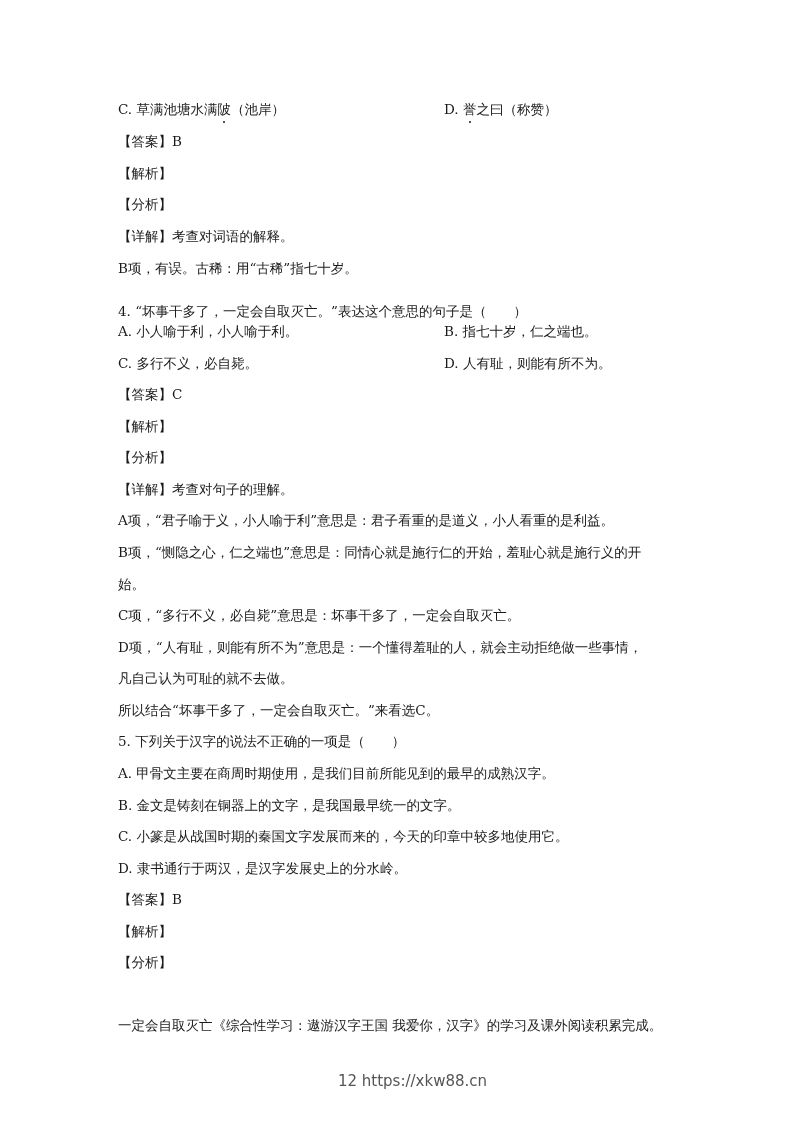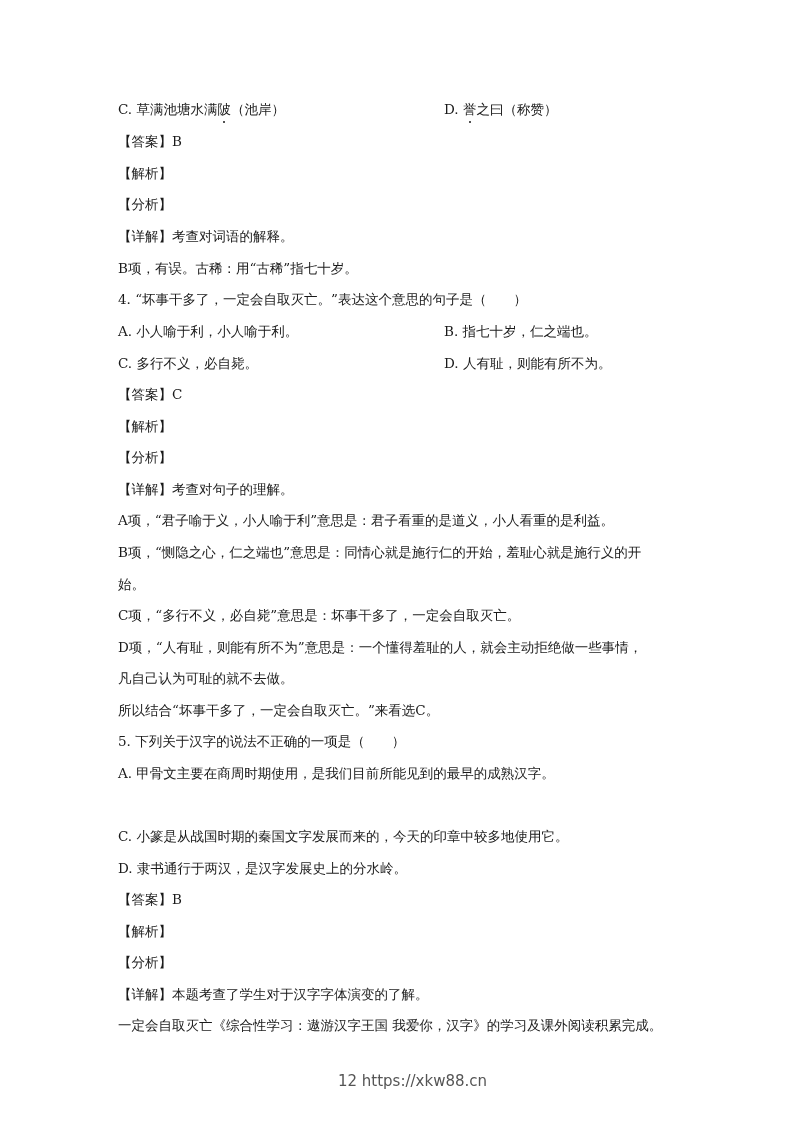--- a/index.html
+++ b/index.html
@@ -39,41 +39,41 @@
     <span>D.</span>
     <span class="dot-under">誉</span><span>之曰（称赞）</span>
   </div>
 
   <div class="line" style="top:132px">【答案】B</div>
   <div class="line" style="top:164px">【解析】</div>
   <div class="line" style="top:195px">【分析】</div>
   <div class="line" style="top:227px">【详解】考查对词语的解释。</div>
   <div class="line" style="top:259px">B项，有误。古稀：用“古稀”指七十岁。</div>
 
-  <div class="line" style="top:290px">4. “坏事干多了，一定会自取灭亡。”表达这个意思的句子是（　　）</div>
+  <div class="line" style="top:302px">4. “坏事干多了，一定会自取灭亡。”表达这个意思的句子是（　　）</div>
   <div class="line" style="top:322px">A. 小人喻于利，小人喻于利。</div>
   <div class="line col2" style="top:322px">B. 指七十岁，仁之端也。</div>
   <div class="line" style="top:354px">C. 多行不义，必自毙。</div>
   <div class="line col2" style="top:354px">D. 人有耻，则能有所不为。</div>
   <div class="line" style="top:385px">【答案】C</div>
   <div class="line" style="top:417px">【解析】</div>
   <div class="line" style="top:448px">【分析】</div>
   <div class="line" style="top:480px">【详解】考查对句子的理解。</div>
   <div class="line" style="top:511px">A项，“君子喻于义，小人喻于利”意思是：君子看重的是道义，小人看重的是利益。</div>
   <div class="line" style="top:543px">B项，“恻隐之心，仁之端也”意思是：同情心就是施行仁的开始，羞耻心就是施行义的开</div>
   <div class="line" style="top:575px">始。</div>
   <div class="line" style="top:606px">C项，“多行不义，必自毙”意思是：坏事干多了，一定会自取灭亡。</div>
   <div class="line" style="top:638px">D项，“人有耻，则能有所不为”意思是：一个懂得羞耻的人，就会主动拒绝做一些事情，</div>
   <div class="line" style="top:669px">凡自己认为可耻的就不去做。</div>
   <div class="line" style="top:701px">所以结合“坏事干多了，一定会自取灭亡。”来看选C。</div>
 
   <div class="line" style="top:732px">5. 下列关于汉字的说法不正确的一项是（　　）</div>
   <div class="line" style="top:764px">A. 甲骨文主要在商周时期使用，是我们目前所能见到的最早的成熟汉字。</div>
+  <div class="line" style="top:796px">B. 金文是铸刻在铜器上的文字，是我国最早统一的文字。</div>
   <div class="line" style="top:827px">C. 小篆是从战国时期的秦国文字发展而来的，今天的印章中较多地使用它。</div>
   <div class="line" style="top:859px">D. 隶书通行于两汉，是汉字发展史上的分水岭。</div>
   <div class="line" style="top:890px">【答案】B</div>
   <div class="line" style="top:922px">【解析】</div>
   <div class="line" style="top:953px">【分析】</div>
-  <div class="line" style="top:985px">【详解】本题考查了学生对于汉字字体演变的了解。</div>
   <div class="line" style="top:1016px">一定会自取灭亡《综合性学习：遨游汉字王国 我爱你，汉字》的学习及课外阅读积累完成。</div>
 
   <div class="footer">12 https://xkw88.cn</div>
 </div>
 
 </body></html>

